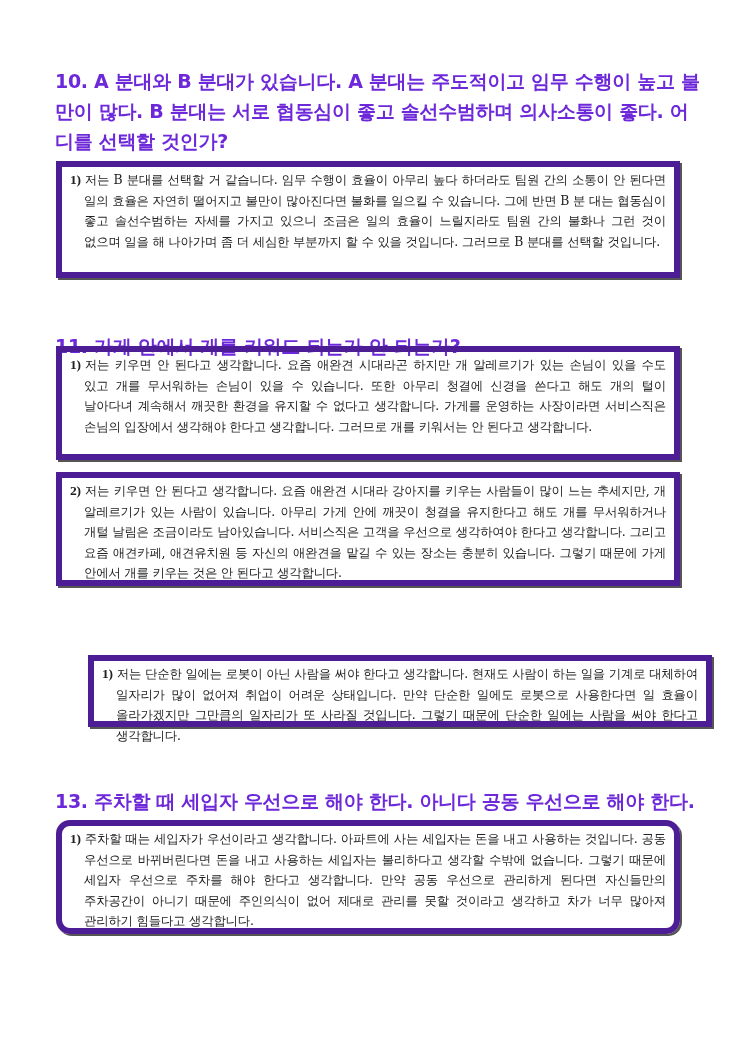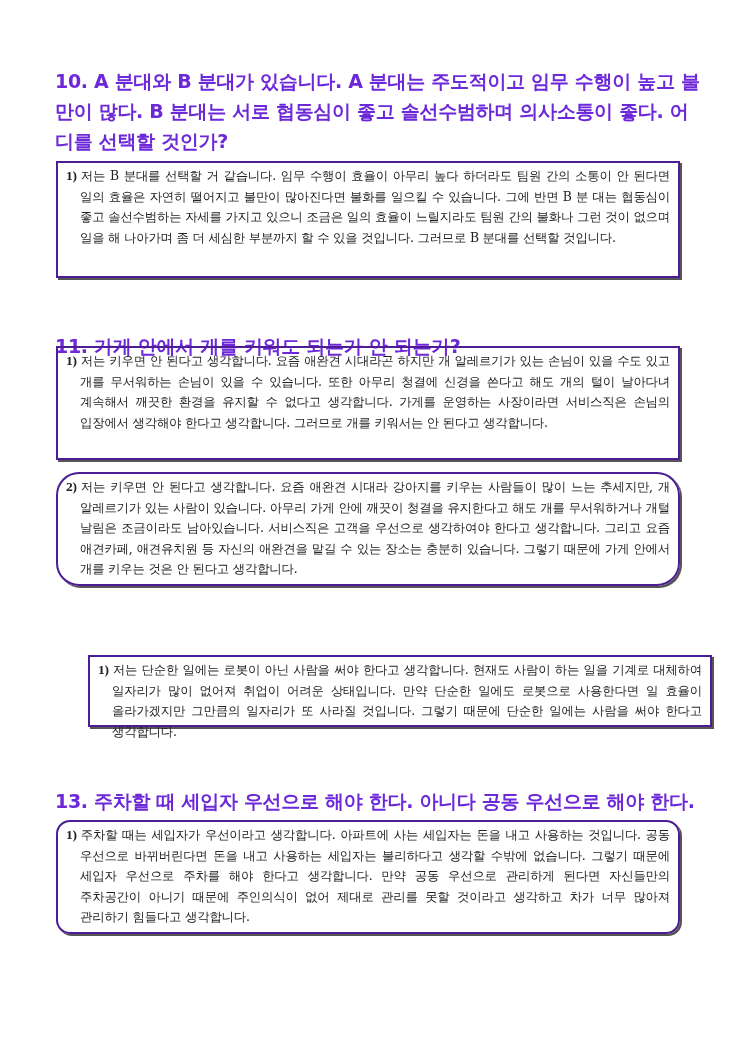--- a/index.html
+++ b/index.html
@@ -27,21 +27,21 @@
       font-weight: bold;
       font-size: 19px;
       line-height: 30px;
       color: #6d28d9;
       letter-spacing: -0.3px;
     }
     .answer-box {
       position: absolute;
       left: 56px;
       width: 624px;
-      border: 2px solid #4c1d95;
+      border: 6px solid #4c1d95;
       box-shadow: 2px 2px 0 #555;
       padding: 3px 8px 2px 8px;
       font-family: "DejaVu Serif", "Liberation Serif", serif;
       font-size: 12.4px;
       line-height: 20.5px;
       color: #222;
       text-align: justify;
       text-align-last: left;
       box-sizing: border-box;
       letter-spacing: -0.2px;
@@ -68,21 +68,21 @@
 
   <div class="question" style="top:66px;">10. A 분대와 B 분대가 있습니다. A 분대는 주도적이고 임무 수행이 높고 불만이 많다. B 분대는 서로 협동심이 좋고 솔선수범하며 의사소통이 좋다. 어디를 선택할 것인가?</div>
   <div class="answer-box" style="top:161px; height:117px;">
     <span class="hang"><span class="answer-num">1)</span><span class="answer-text">저는 B 분대를 선택할 거 같습니다. 임무 수행이 효율이 아무리 높다 하더라도 팀원 간의 소통이 안 된다면 일의 효율은 자연히 떨어지고 불만이 많아진다면 불화를 일으킬 수 있습니다. 그에 반면 B 분 대는 협동심이 좋고 솔선수범하는 자세를 가지고 있으니 조금은 일의 효율이 느릴지라도 팀원 간의 불화나 그런 것이 없으며 일을 해 나아가며 좀 더 세심한 부분까지 할 수 있을 것입니다. 그러므로 B 분대를 선택할 것입니다.</span></span>
   </div>
 
   <div class="question" style="top:331px;">11. 가게 안에서 개를 키워도 되는가 안 되는가?</div>
   <div class="answer-box" style="top:346px; height:114px;">
     <span class="hang"><span class="answer-num">1)</span><span class="answer-text">저는 키우면 안 된다고 생각합니다. 요즘 애완견 시대라곤 하지만 개 알레르기가 있는 손님이 있을 수도 있고 개를 무서워하는 손님이 있을 수 있습니다. 또한 아무리 청결에 신경을 쓴다고 해도 개의 털이 날아다녀 계속해서 깨끗한 환경을 유지할 수 없다고 생각합니다. 가게를 운영하는 사장이라면 서비스직은 손님의 입장에서 생각해야 한다고 생각합니다. 그러므로 개를 키워서는 안 된다고 생각합니다.</span></span>
   </div>
-  <div class="answer-box" style="top:472px; height:114px;border-radius:23px;">
+  <div class="answer-box" style="top:472px; height:114px;">
     <span class="hang"><span class="answer-num">2)</span><span class="answer-text">저는 키우면 안 된다고 생각합니다. 요즘 애완견 시대라 강아지를 키우는 사람들이 많이 느는 추세지만, 개 알레르기가 있는 사람이 있습니다. 아무리 가게 안에 깨끗이 청결을 유지한다고 해도 개를 무서워하거나 개털 날림은 조금이라도 남아있습니다. 서비스직은 고객을 우선으로 생각하여야 한다고 생각합니다. 그리고 요즘 애견카페, 애견유치원 등 자신의 애완견을 맡길 수 있는 장소는 충분히 있습니다. 그렇기 때문에 가게 안에서 개를 키우는 것은 안 된다고 생각합니다.</span></span>
   </div>
 
   <div class="answer-box" style="top:655px; height:72px;margin-left:32px;">
     <span class="hang"><span class="answer-num">1)</span><span class="answer-text">저는 단순한 일에는 로봇이 아닌 사람을 써야 한다고 생각합니다. 현재도 사람이 하는 일을 기계로 대체하여 일자리가 많이 없어져 취업이 어려운 상태입니다. 만약 단순한 일에도 로봇으로 사용한다면 일 효율이 올라가겠지만 그만큼의 일자리가 또 사라질 것입니다. 그렇기 때문에 단순한 일에는 사람을 써야 한다고 생각합니다.</span></span>
   </div>
 
   <div class="question" style="top:786px;">13. 주차할 때 세입자 우선으로 해야 한다. 아니다 공동 우선으로 해야 한다.</div>
   <div class="answer-box" style="top:820px; height:114px;border-radius:14px;">
     <span class="hang"><span class="answer-num">1)</span><span class="answer-text">주차할 때는 세입자가 우선이라고 생각합니다. 아파트에 사는 세입자는 돈을 내고 사용하는 것입니다. 공동 우선으로 바뀌버린다면 돈을 내고 사용하는 세입자는 불리하다고 생각할 수밖에 없습니다. 그렇기 때문에 세입자 우선으로 주차를 해야 한다고 생각합니다. 만약 공동 우선으로 관리하게 된다면 자신들만의 주차공간이 아니기 때문에 주인의식이 없어 제대로 관리를 못할 것이라고 생각하고 차가 너무 많아져 관리하기 힘들다고 생각합니다.</span></span>

